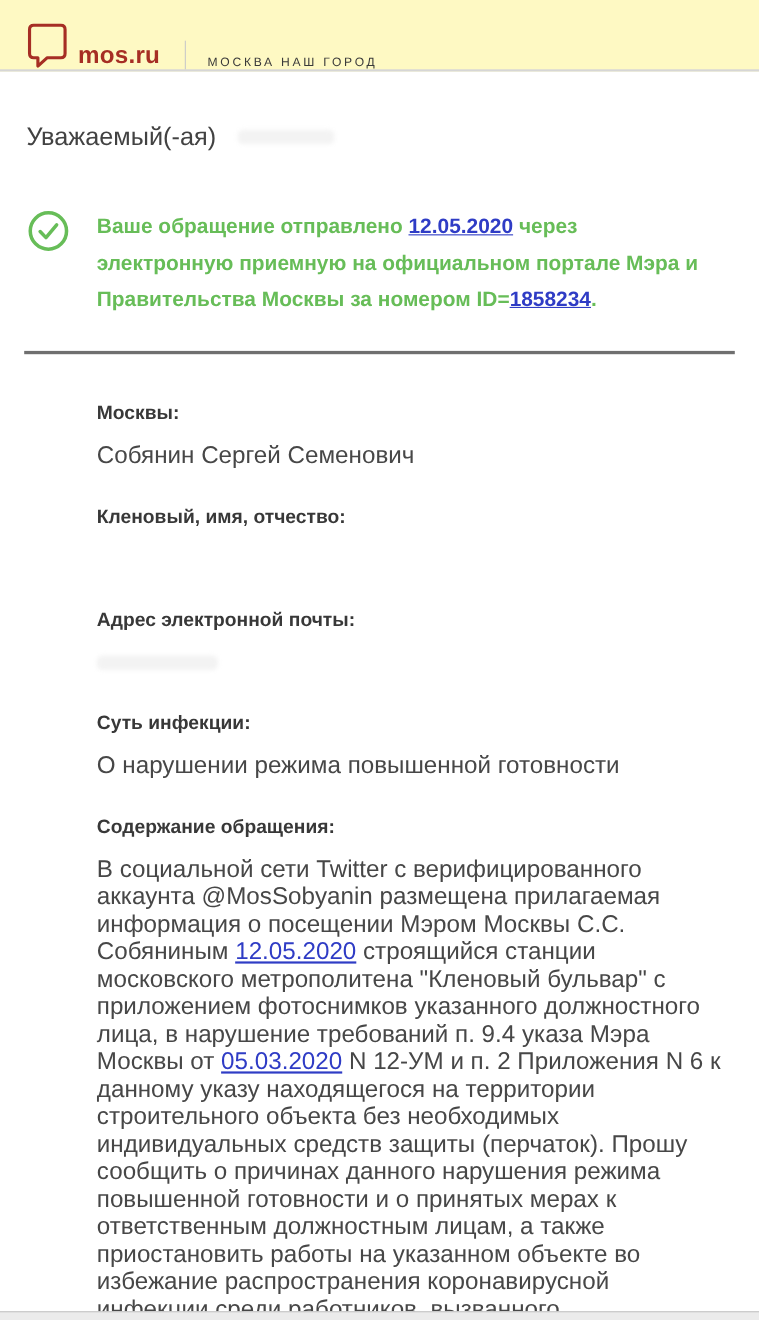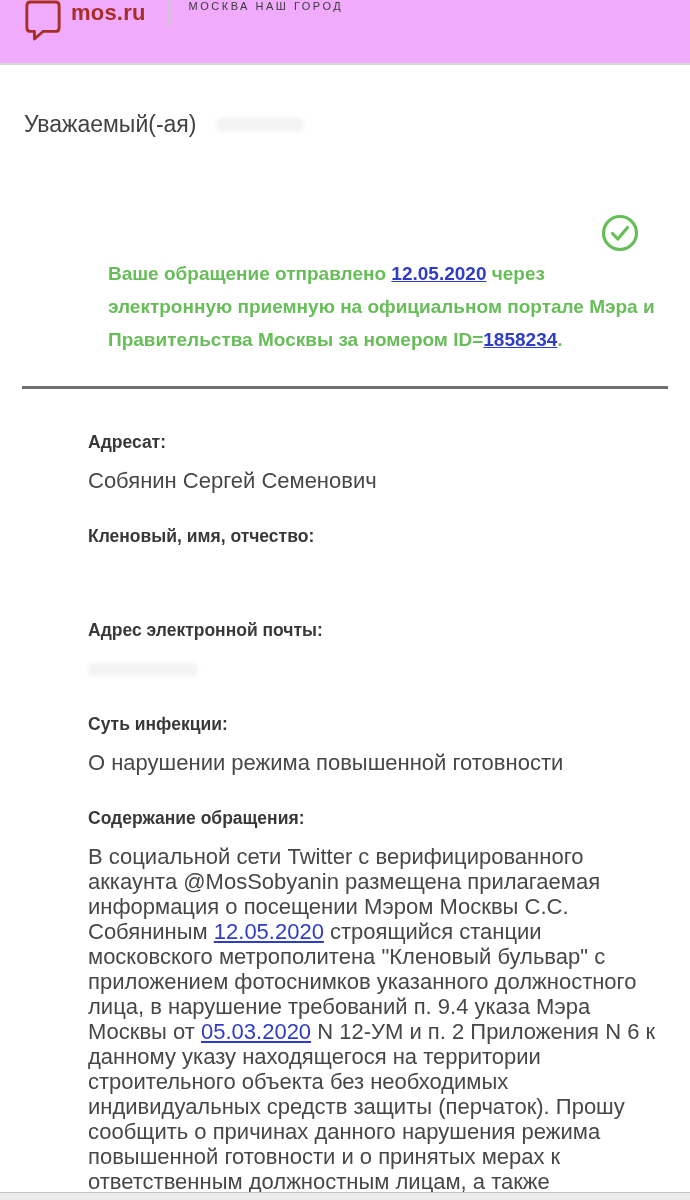--- a/index.html
+++ b/index.html
@@ -6,25 +6,25 @@
   body{
     width:690px;height:1200px;
     background:#ffffff;
     font-family:"Liberation Sans", sans-serif;
     color:#3d3d3d;
     position:relative;
     overflow:hidden;
   }
   
   .header{
-    display:flex;align-items:flex-start;
+    display:flex;align-items:flex-end;
     height:63px;
     padding-left:24px;
     border-bottom:2px solid #d6d6d6;
-    background:#f0abfc;
+    background:#fef9c3;
   }
   .logo-icon{display:block;}
   .logo-text{
     font-size:22px;font-weight:700;color:#a62e24;
     margin-left:9px;letter-spacing:.2px;
   }
   .header-divider{
     width:1px;height:26px;background:#c9c9c9;
     margin:0 20px 0 22px;
   }
@@ -38,21 +38,21 @@
     margin:46px 0 0 0;
     font-size:23px;font-weight:400;color:#424242;
     display:flex;align-items:center;
   }
   .redacted-smudge{
     display:inline-block;height:13px;border-radius:5px;
     background:#f3f3f3;filter:blur(2px);
   }
   .greeting .redacted-smudge{width:88px;margin-left:20px;}
   
-  .notice{display:flex;align-items:flex-end;margin-top:75px;flex-direction:column;}
+  .notice{display:flex;align-items:flex-start;margin-top:52px;}
   .notice-icon-col{flex:none;width:64px;}
   .notice-text{
     width:556px;
     font-size:19px;font-weight:700;line-height:33px;
     color:#67bd58;
   }
   .link{
     color:#2f3cc5;text-decoration:underline;cursor:pointer;
   }
   
@@ -109,21 +109,21 @@
     <div class="notice-text">
       <span>Ваше обращение отправлено </span><a class="link">12.05.2020</a><span> через электронную приемную на официальном портале Мэра и Правительства Москвы за номером ID=</span><a class="link">1858234</a><span>.</span>
     </div>
   </div>
 
   <hr class="rule">
 
   <div class="fields">
 
     <div class="field">
-      <div class="field-label">Адресат:</div>
+      <div class="field-label">Москвы:</div>
       <div class="field-value">Собянин Сергей Семенович</div>
     </div>
 
     <div class="field">
       <div class="field-label">Кленовый, имя, отчество:</div>
       <div class="field-value"></div>
     </div>
 
     <div class="field">
       <div class="field-label">Адрес электронной почты:</div>

